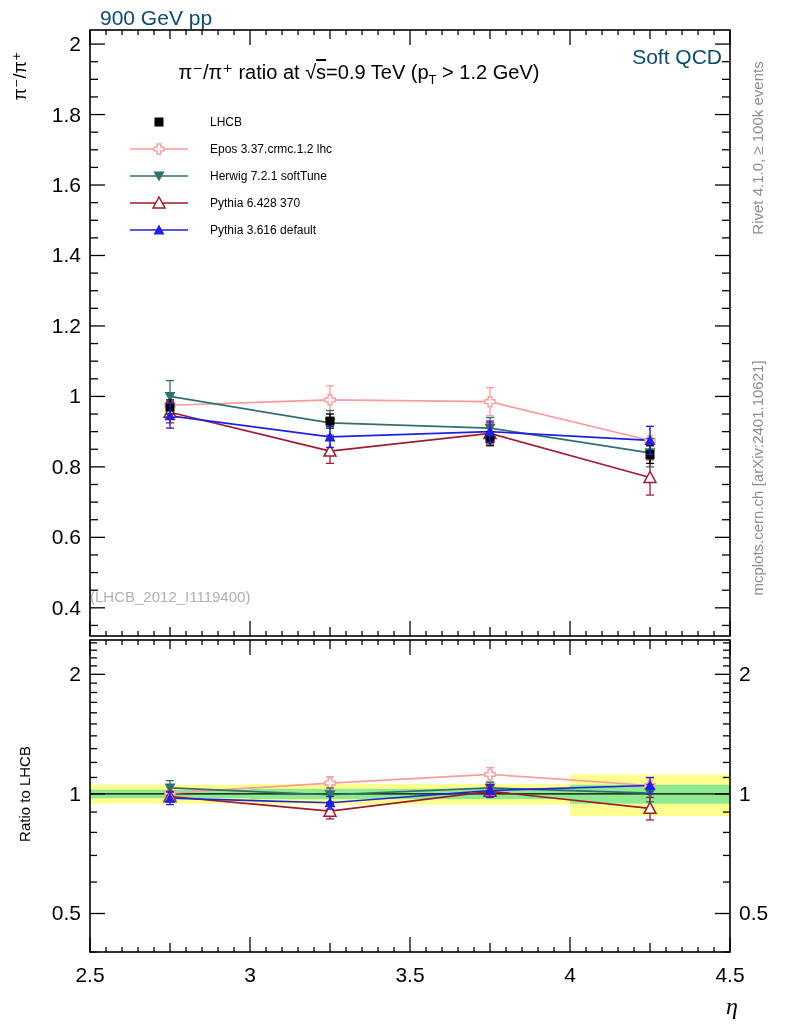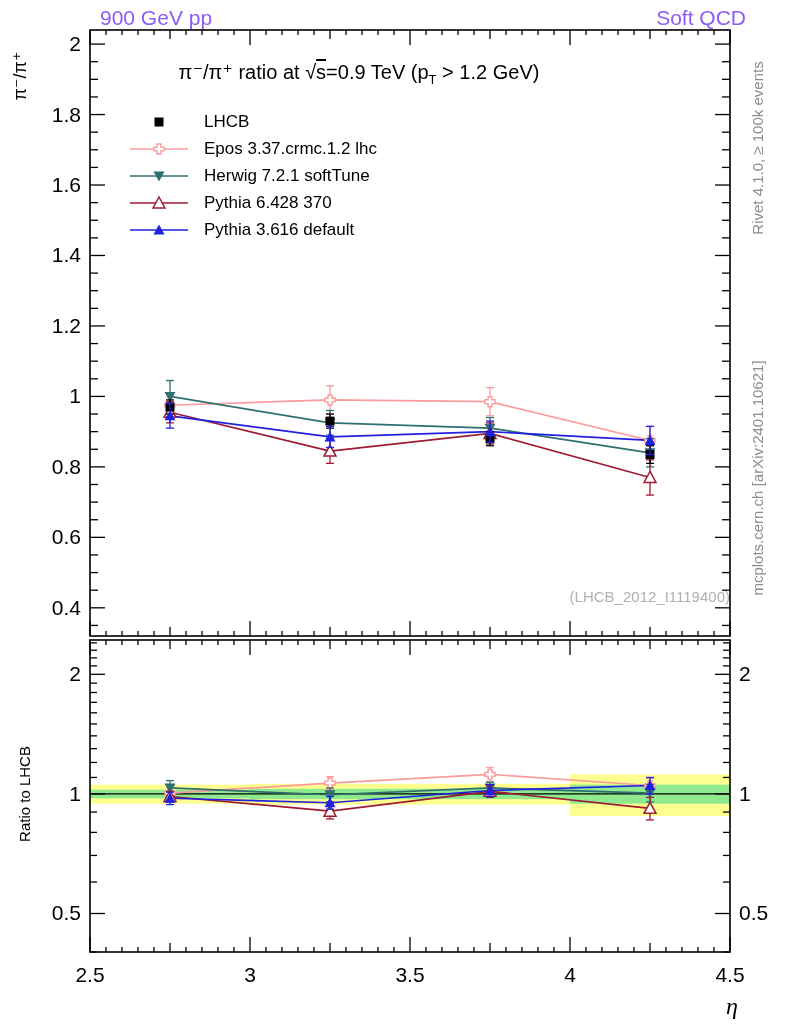--- a/index.html
+++ b/index.html
@@ -1,36 +1,36 @@
 <!DOCTYPE html>
 <html><head>
 <meta charset="utf-8">
 <style>
   html,body{margin:0;padding:0;background:#fff;}
   #canvas{position:relative;width:786px;height:1024px;background:#fff;overflow:hidden;
           font-family:"Liberation Sans","DejaVu Sans",sans-serif;color:#000;}
   #plot{position:absolute;left:0;top:0;}
-  .hdr{position:absolute;top:6px;font-size:21px;color:#8b5cf6;white-space:nowrap;}
+  .hdr{position:absolute;top:6px;font-size:21px;color:#0c4a6e;white-space:nowrap;}
   #hdr-left{left:100px;}
-  #hdr-right{right:40px;}
+  #hdr-right{right:64px;margin-top:39px;}
   #plot-title{position:absolute;left:90px;width:538px;top:60px;text-align:center;
               font-size:20px;white-space:nowrap;}
   #plot-title .ovl{text-decoration:overline;}
   #plot-title sub{font-size:13px;}
   .vlabel{position:absolute;white-space:nowrap;transform:translate(-50%,-50%) rotate(-90deg);}
   #ylabel-main{left:20px;top:76px;font-size:18px;}
   #ylabel-ratio{left:24px;top:794px;font-size:15px;}
   #side-top{left:757px;top:148px;font-size:15px;color:#8d8d8d;}
   #side-bottom{left:757px;top:478px;font-size:15px;color:#8d8d8d;}
-  #watermark{position:absolute;left:90px;width:640px;top:588px;text-align:right;
+  #watermark{position:absolute;left:90px;width:640px;top:588px;text-align:left;
              font-size:15px;color:#b0b0b0;}
   #legend{position:absolute;left:128px;top:108px;}
   .legend-row{display:flex;align-items:center;height:27px;}
   .legend-row svg{display:block;}
-  .legend-label{font-size:17px;margin-left:14px;white-space:nowrap;}
+  .legend-label{font-size:12px;margin-left:20px;white-space:nowrap;}
 </style>
 </head>
 <body>
 
 <div id="canvas">
   <svg id="plot" width="786" height="1024">
       <rect x="90" y="784.6664233893622" width="160" height="18.998441782901864" fill="#ffff8f"></rect>
       <rect x="250" y="783.8506355148553" width="160" height="20.729557077478262" fill="#ffff8f"></rect>
       <rect x="410" y="783.8506355148553" width="160" height="20.729557077478262" fill="#ffff8f"></rect>
       <rect x="570" y="774.3506868590321" width="160" height="41.60981527181639" fill="#ffff8f"></rect>

